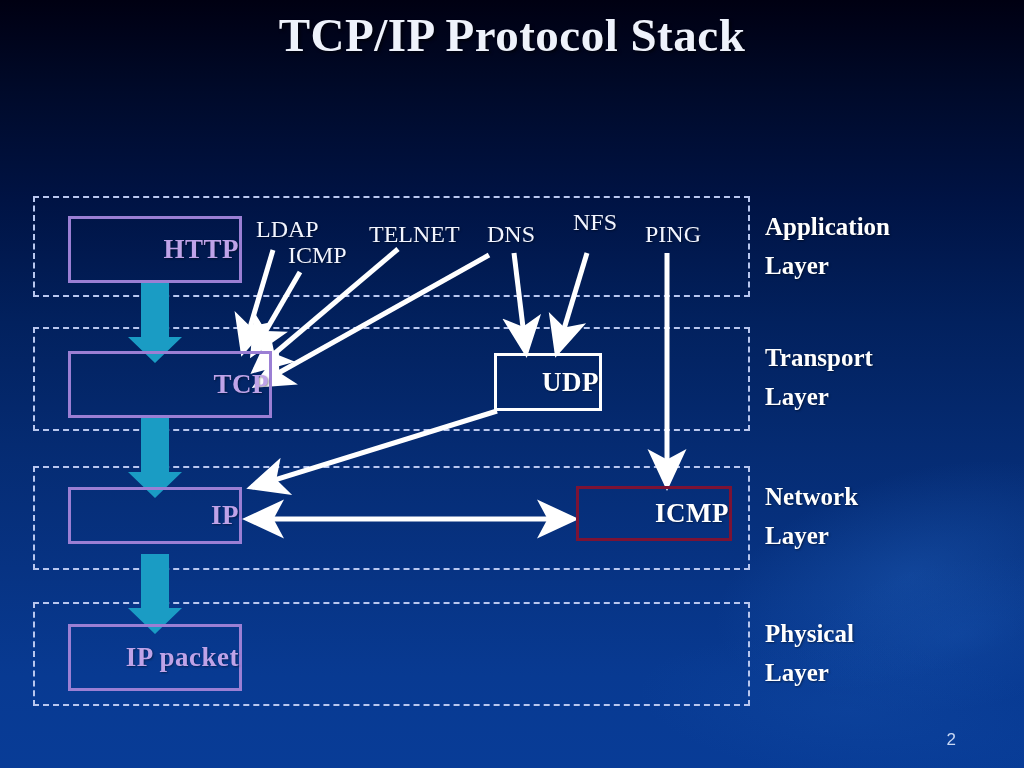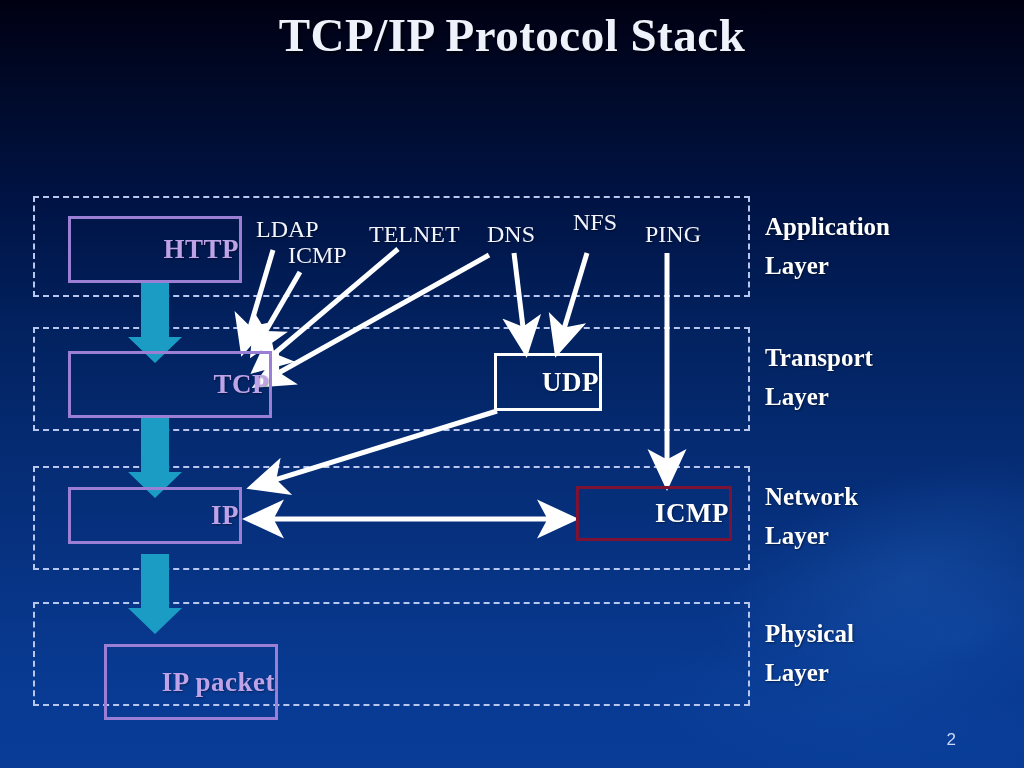--- a/index.html
+++ b/index.html
@@ -209,21 +209,21 @@
   </div>
 
   <div class="pbox purple" style="left:68px; top:487px; width:174px; height:57px;">
     <span>IP</span>
   </div>
 
   <div class="pbox maroon" style="left:576px; top:486px; width:156px; height:55px;">
     <span>ICMP</span>
   </div>
 
-  <div class="pbox purple" style="left:68px; top:644px; width:174px; height:76px;margin-left:36px;">
+  <div class="pbox purple" style="left:68px; top:624px; width:174px; height:67px;">
     <span>IP packet</span>
   </div>
 
   <div class="plabel" style="left:256px; top:216px;">LDAP</div>
   <div class="plabel" style="left:288px; top:242px;">ICMP</div>
   <div class="plabel" style="left:369px; top:221px;">TELNET</div>
   <div class="plabel" style="left:487px; top:221px;">DNS</div>
   <div class="plabel" style="left:573px; top:209px;font-family:Liberation Serif, serif;">NFS</div>
   <div class="plabel" style="left:645px; top:221px;">PING</div>
 

